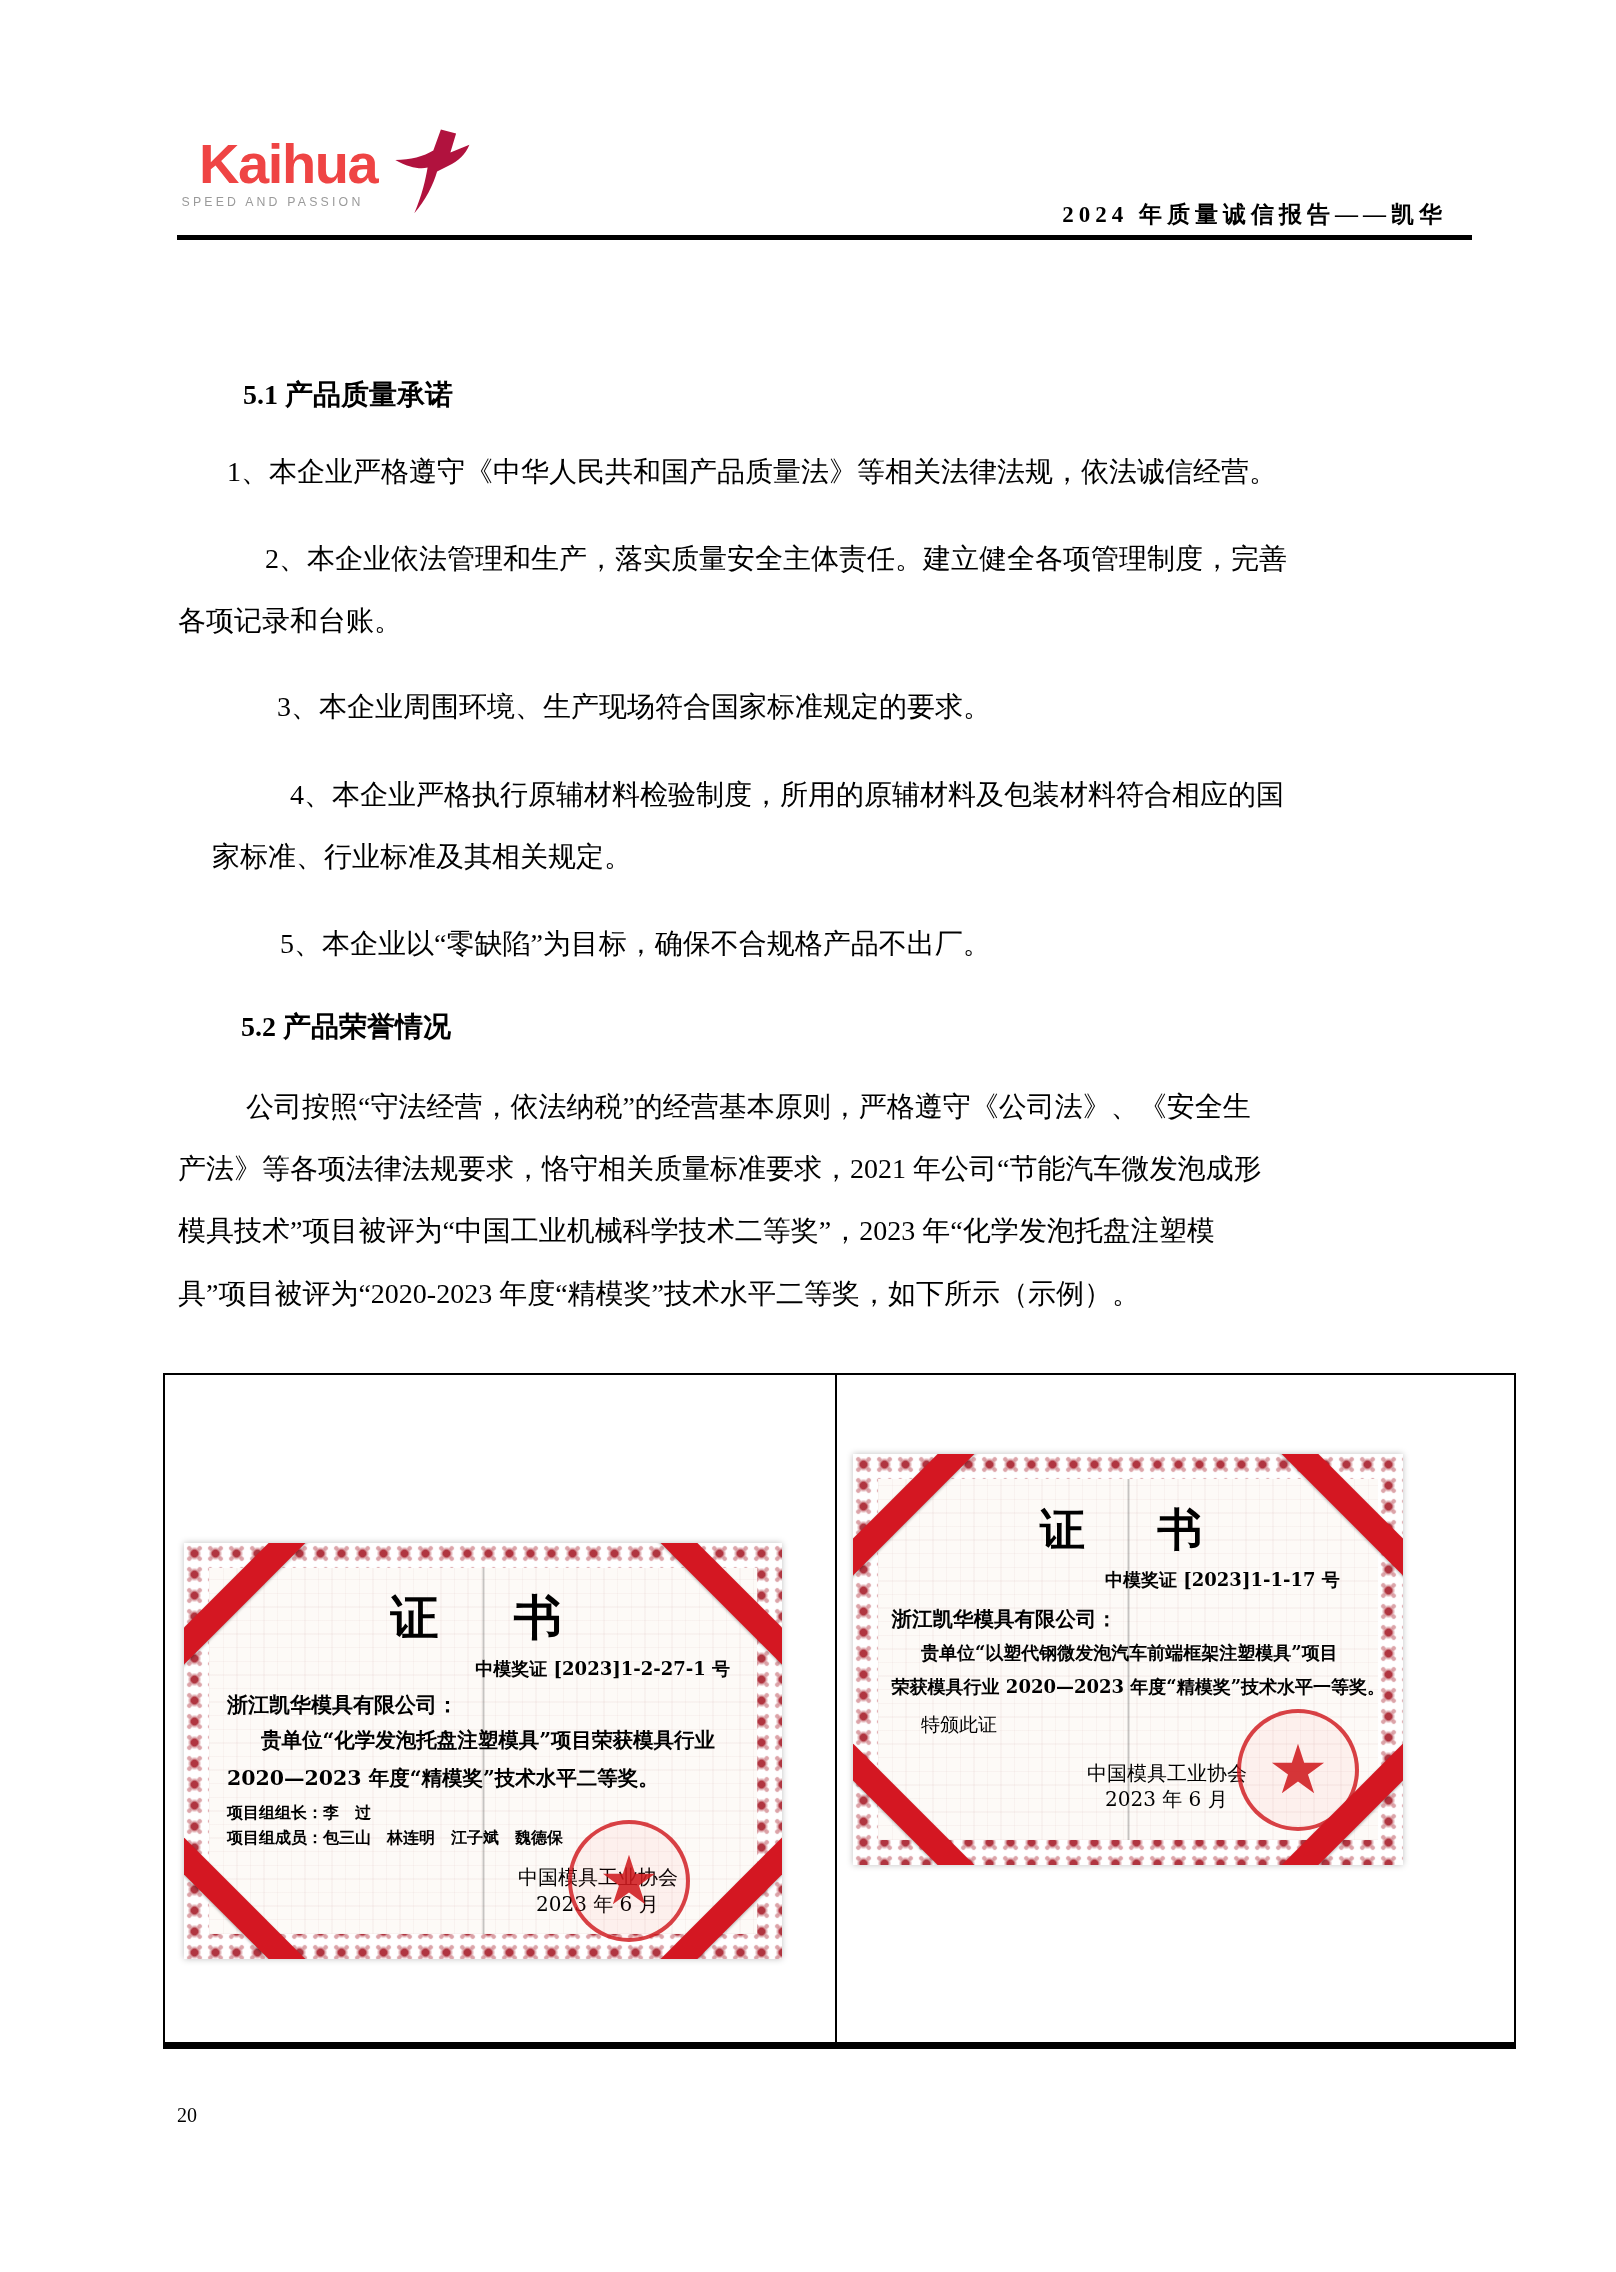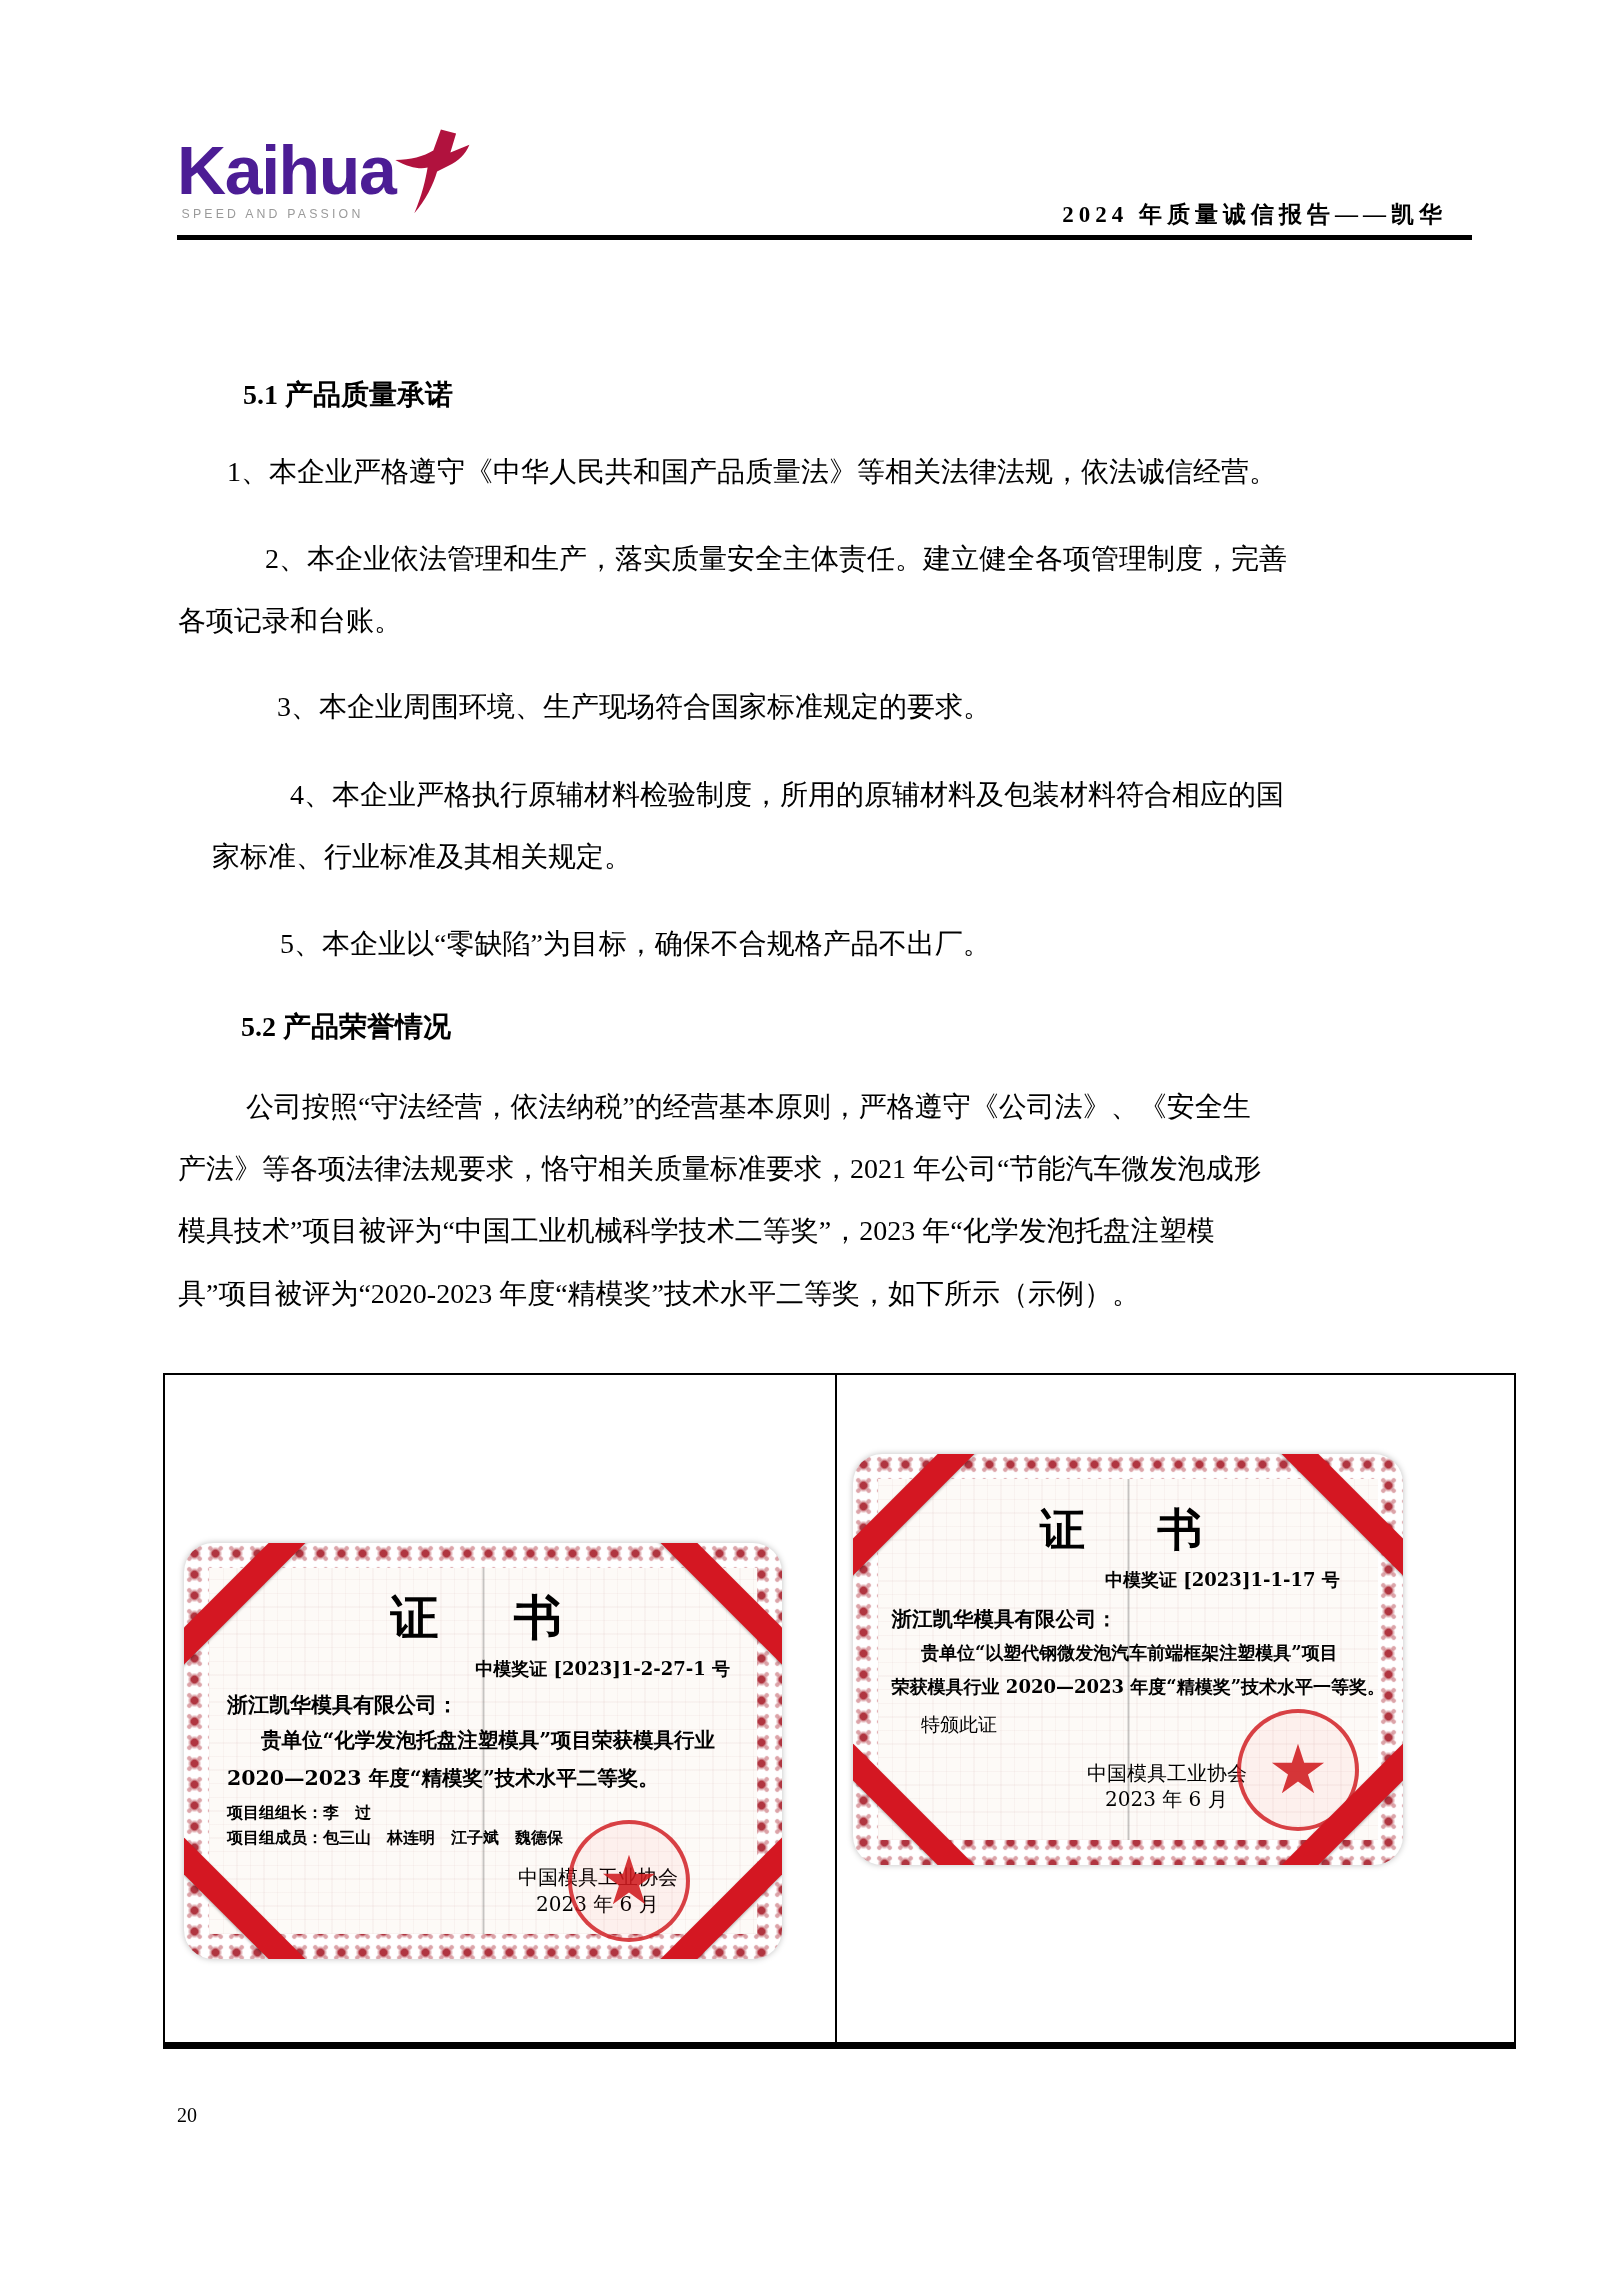--- a/index.html
+++ b/index.html
@@ -2,41 +2,41 @@
 <html style="font-size:7.3px"><head>
 <meta charset="utf-8">
 <style>
   html,body{margin:0;padding:0;background:#ffffff;}
   .page{position:relative;width:1616px;height:2286px;background:#ffffff;overflow:hidden;
         font-family:"Liberation Serif","DejaVu Serif",serif;color:#000;}
   .abs{position:absolute;white-space:nowrap;}
 
   
   .brand{font-family:"Liberation Sans","DejaVu Sans",sans-serif;font-weight:700;
-         font-size:68px;color:#4c1d95;letter-spacing:-1.4px;line-height:1;}
+         font-size:56px;color:#ef4444;letter-spacing:-1.4px;line-height:1;margin-left:22px;}
   .tagline{font-family:"Liberation Sans","DejaVu Sans",sans-serif;font-size:12.3px;
            color:#9a9a9a;letter-spacing:3.2px;}
   .bird{position:absolute;}
   .doc-title{font-weight:700;font-size:23px;letter-spacing:5px;margin-left:36px;}
   .hdr-rule{position:absolute;background:#000;}
 
   .chapter{position:absolute;left:177px;width:1295px;text-align:center;top:269px;margin:0;
            font-size:40px;font-weight:700;letter-spacing:1.8px;}
   .h2{position:absolute;margin:0;font-size:28px;font-weight:700;white-space:nowrap;}
   .ln{position:absolute;margin:0;font-size:28px;line-height:1.2;white-space:nowrap;}
 
   
   .figure-box{position:absolute;left:163px;top:1373px;width:1349px;height:667px;
               border:2.7px solid #000;border-bottom-width:7.3px;background:#fff;}
   .figure-divider{position:absolute;left:670px;top:0;bottom:0;width:2.3px;background:#000;}
 
   .cert{position:absolute;overflow:hidden;background-color:#fff;
         background-image:radial-gradient(circle,#b03540 3.2px,rgba(176,53,64,.38) 5px,transparent 6.8px),
                          radial-gradient(circle,rgba(176,53,64,.45) 1.8px,transparent 2.7px);
-        background-size:21px 21px,10.5px 10.5px;box-shadow:0 0 6.4px rgba(0,0,0,.25);border-radius:29px;}
+        background-size:21px 21px,10.5px 10.5px;box-shadow:0 0 6.4px rgba(0,0,0,.25);}
   .cert-paper{position:absolute;inset:25px;background:#fdfaf7;
         background-image:repeating-linear-gradient(0deg,rgba(190,140,140,.07) 0 1.4px,transparent 1.4px 13.6px),
                          repeating-linear-gradient(90deg,rgba(190,140,140,.07) 0 1.4px,transparent 1.4px 13.6px);}
   .fold{position:absolute;left:50%;top:0;bottom:0;width:3.2px;margin-left:-1.4px;
         background:linear-gradient(90deg,rgba(0,0,0,.04),rgba(0,0,0,.22),rgba(0,0,0,.04));}
   .cert-title{position:absolute;left:0;right:0;text-align:center;font-weight:700;
               letter-spacing:13.6px;font-family:"DejaVu Serif","Liberation Serif",serif;}
   .cert-txt{position:absolute;white-space:nowrap;font-family:"DejaVu Serif","Liberation Serif",serif;}
   .rib{position:absolute;height:26px;background:#d41722;box-shadow:0 0.9px 2.7px rgba(0,0,0,.3);}
   .rib.tl{width:236px;left:-64px;top:36px;transform:rotate(-45deg);}

